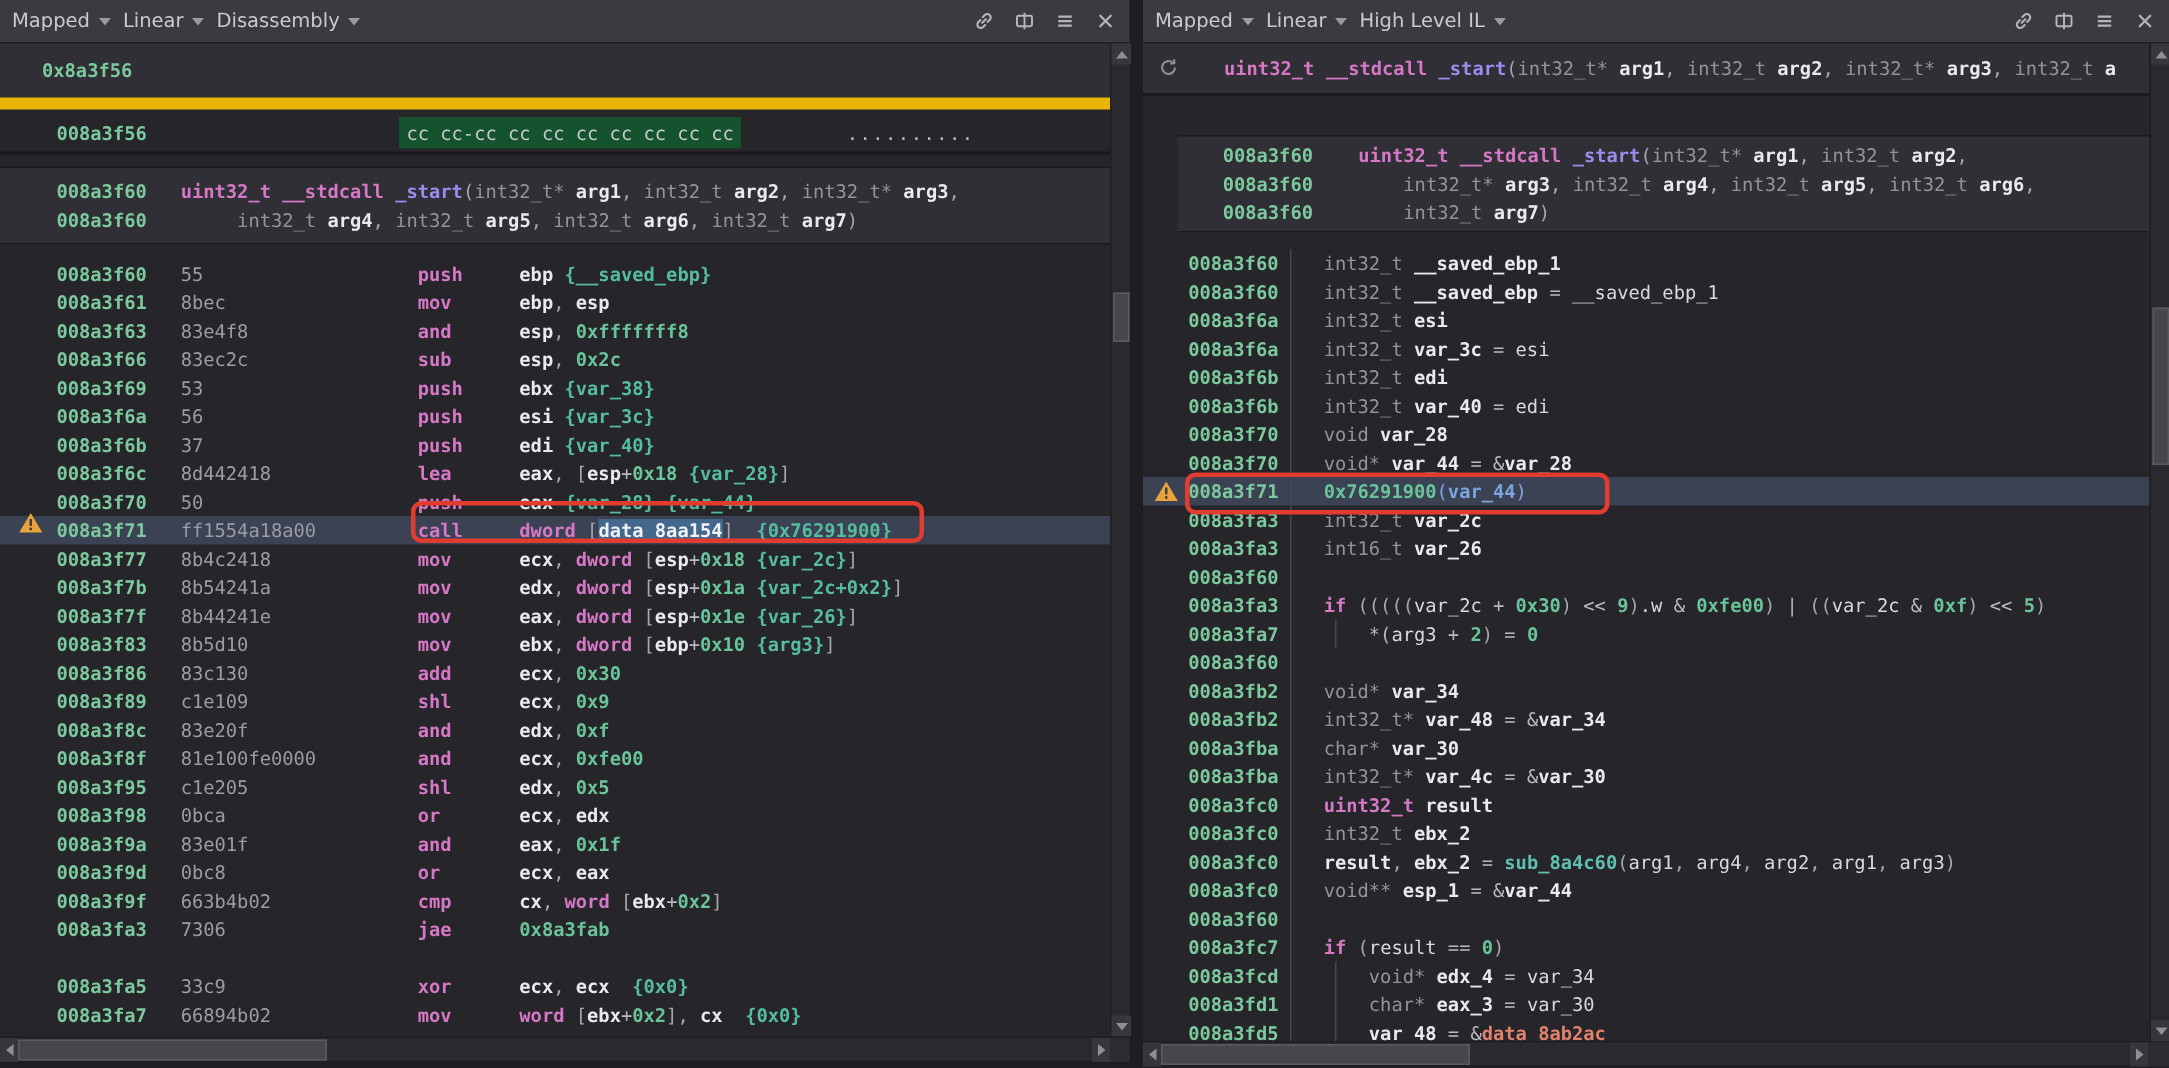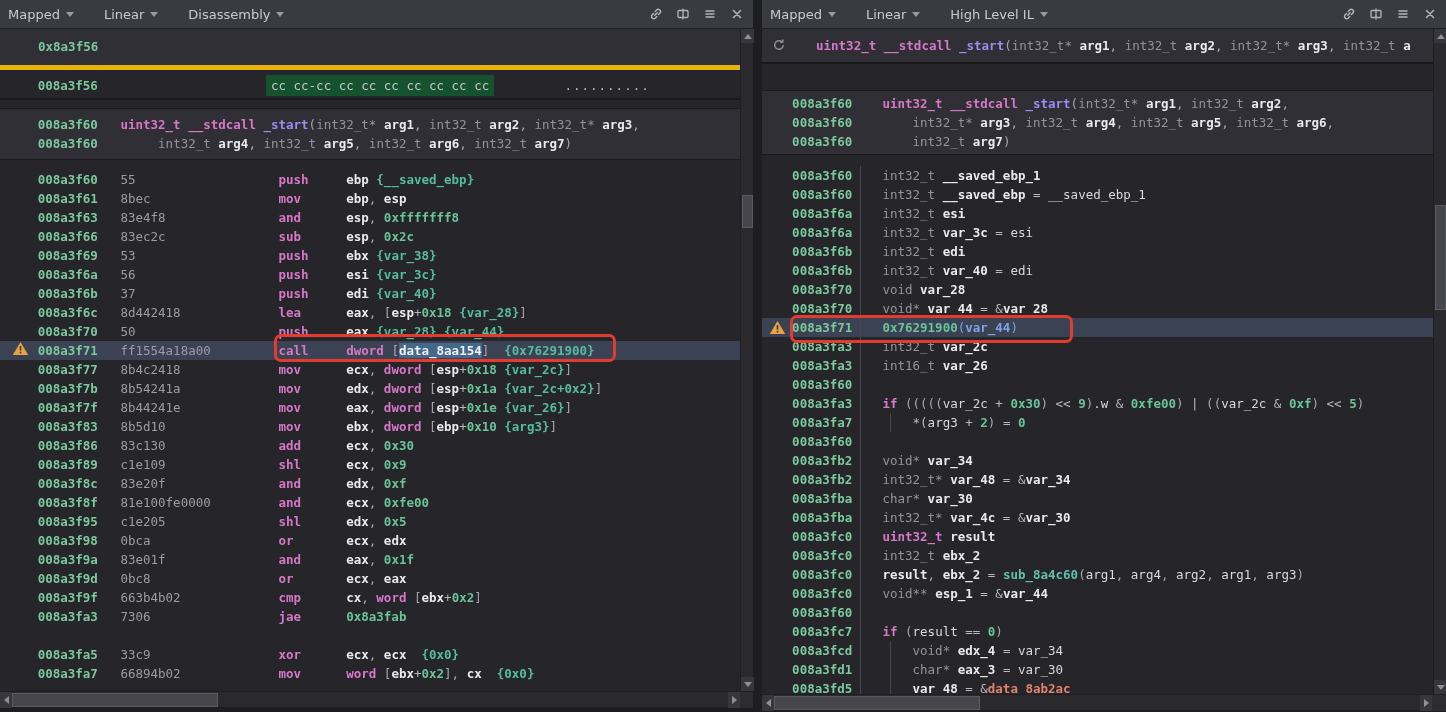--- a/index.html
+++ b/index.html
@@ -6,43 +6,43 @@
   .window{position:relative;width:1446px;height:712px;background:#1e1e22;overflow:hidden;
           font-family:"DejaVu Sans",sans-serif;}
   .pane{position:absolute;top:0;height:712px;}
   .pane.left{left:0;width:753px;}
   .pane.right{left:762px;width:684px;}
 
   
   .toolbar{position:absolute;top:0;left:0;right:0;height:29px;background:#3a3a41;
            border-bottom:1px solid #1f1f23;display:flex;align-items:center;
            padding:0 8px;box-sizing:border-box;color:#c9c9ce;font-size:13px;}
-  .menus{display:flex;gap:30px;align-items:flex-end;}
+  .menus{display:flex;gap:8px;align-items:flex-end;}
   .menu-item{display:inline-flex;align-items:center;gap:6px;cursor:default;}
   .caret{width:0;height:0;border-left:4px solid transparent;border-right:4px solid transparent;
          border-top:5px solid #9a9aa2;display:inline-block;}
   .tb-icons{margin-left:auto;display:flex;gap:11px;align-items:center;}
   .tb-icon{width:16px;height:16px;display:inline-flex;align-items:center;justify-content:center;}
 
   
   .content{position:absolute;left:0;top:29px;overflow:hidden;background:#25252a;}
   .pane.left .content{width:740px;height:662px;}
   .pane.right .content{width:671px;height:665px;}
 
   .row{white-space:pre;height:19px;line-height:19px;
        font-family:"DejaVu Sans Mono",monospace;font-size:12.5px;color:#c8c8cd;}
   .row.sel{background:#3b4254;}
 
-  .section-header{height:36px;line-height:36px;background:#2f2f35;border-bottom:5px solid #eab308;
-                  padding-left:38px;font-family:"DejaVu Sans Mono",monospace;font-size:12.5px;}
+  .section-header{height:36px;line-height:36px;background:#2f2f35;border-bottom:8px solid #eab308;
+                  padding-left:28px;font-family:"DejaVu Sans Mono",monospace;font-size:12.5px;}
   .hexline{margin-top:4px;border-bottom:2px solid #19191c;}
   .hexline .row{height:24px;line-height:24px;}
   .fnblock{margin-top:8px;background:#2f2f35;border-top:1px solid #1a1a1e;border-bottom:1px solid #1a1a1e;
            padding:6px 0;}
-  .pane.right .fnblock{margin-top:26px;padding:3px 0;}
+  .pane.right .fnblock{margin-top:26px;padding:3px 0;margin-left:23px;}
   .rows{margin-top:10px;}
   .pane.right .rows{margin-top:11px;}
 
   .sticky{height:33px;background:#2f2f35;border-bottom:2px solid #19191c;position:relative;overflow:hidden;}
   .sticky .row{height:33px;line-height:33px;padding-left:54px;}
   .sticky .ricon{position:absolute;left:9px;top:8px;width:16px;height:16px;}
 
   
   .t-addr{color:#7cc99d;font-weight:bold;}
   .t-byt{color:#9c9ca3;}

